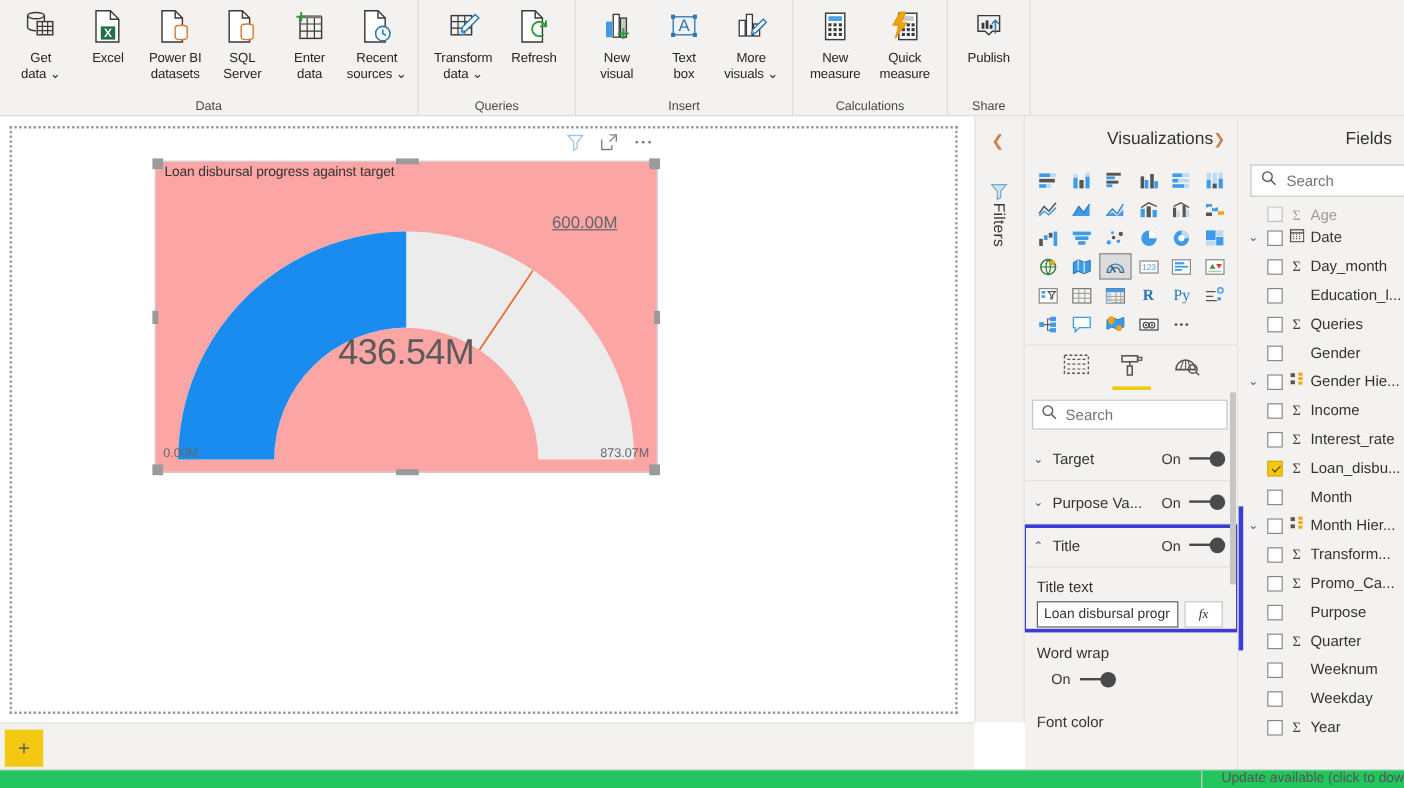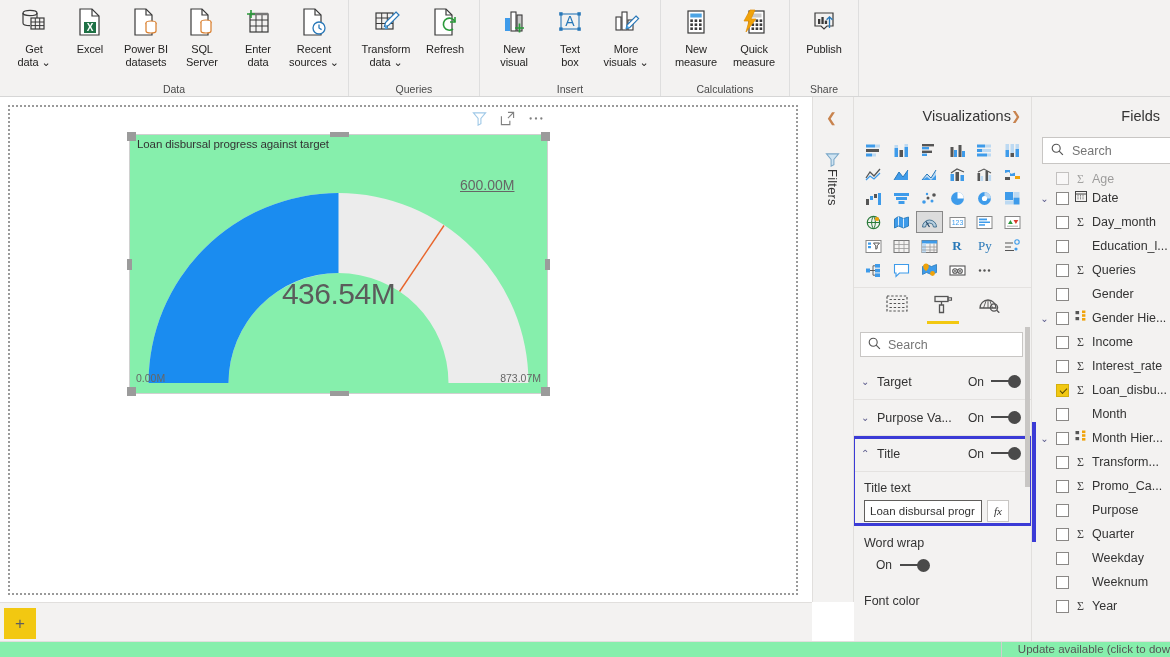--- a/index.html
+++ b/index.html
@@ -51,21 +51,21 @@
     background: #fff;
   }
   .visual-header {
     position: absolute; right: 252px; top: 4px; display: flex; gap: 13px;
     align-items: center;
   }
   .vh-ico { cursor: pointer; opacity: .85; }
 
   .visual {
     position: absolute; left: 119px; top: 27px; width: 419px; height: 260px;
-    border: 1px solid #d0d0d0; background: #86efac;
+    border: 1px solid #d0d0d0; background: #fca5a5;
   }
   .visual-title {
     position: absolute; left: 7px; top: 3px; font-size: 11.5px; color: #333;
     letter-spacing: -.1px; white-space: nowrap;
   }
   .gauge-value {
     position: absolute; left: 0; right: 0; top: 142px; text-align: center;
     font-size: 30px; color: #5b5b5b; font-weight: 300; letter-spacing: -.5px;
   }
   .gauge-min {
@@ -162,21 +162,21 @@
   }
   .fmt-sub { padding: 9px 10px 0 10px; }
   .fmt-sub-lbl { font-size: 12.5px; color: #333; margin-bottom: 5px; }
   .txt-row { display: flex; align-items: center; gap: 5px; }
   .txt-input {
     width: 118px; height: 22px; border: 1px solid #605e5c; background: #fff;
     font-size: 11.5px; color: #333; padding: 0 5px; outline: none;
     font-family: "Liberation Sans", sans-serif;
   }
   .fx-btn {
-    width: 22px; height: 22px; border: 1px solid #c8c6c4; background: #fff;
+    width: 32px; height: 22px; border: 1px solid #c8c6c4; background: #fff;
     display: flex; align-items: center; justify-content: center;
     font-size: 11px; font-style: italic; color: #333; cursor: pointer;
     font-family: "Liberation Serif", serif;
   }
   .ww-label { font-size: 12.5px; color: #333; margin: 14px 0 8px 10px; }
   .ww-row { display: flex; align-items: center; gap: 8px; margin-left: 22px; }
   .ww-on { font-size: 12px; color: #333; }
   .fc-label { font-size: 12.5px; color: #333; margin: 22px 0 0 10px; }
   .pane-scrollbar {
     position: absolute; right: 1px; top: 230px; width: 5px; height: 160px;
@@ -231,21 +231,21 @@
     position: absolute; left: 0; top: 602px; width: 812px; height: 40px;
     background: #f3f2f1; border-top: 1px solid #e1dfdd;
   }
   .add-page {
     position: absolute; left: 4px; top: 5px; width: 32px; height: 31px;
     background: #f2c811; display: flex; align-items: center; justify-content: center;
     cursor: pointer; font-size: 17px; color: #5f5f5f; line-height: 1;
   }
   .status-bar {
     position: absolute; left: 0; top: 641px; width: 1170px; height: 16px;
-    background: #86efac; border-top: 1px solid #e1dfdd;
+    background: #22c55e; border-top: 1px solid #e1dfdd;
   }
   .status-right {
     position: absolute; right: 0; top: 1px; font-size: 11.5px; color: #555;
     white-space: nowrap;
   }
   .status-div { position: absolute; right: 168px; top: 0; width: 1px; height: 16px; background: #d0cece; }
 </style>
 </head>
 <body>
 
@@ -1013,27 +1013,27 @@
       <div class="f-row">
         <span class="f-caret blank">⌄</span>
         <span class="cb"></span>
         <span class="f-sigma">Σ</span>
         <span class="f-name">Quarter</span>
       </div>
       <div class="f-row">
         <span class="f-caret blank">⌄</span>
         <span class="cb"></span>
         <span class="f-sigma"></span>
+        <span class="f-name">Weeknum</span>
+      </div>
+      <div class="f-row">
+        <span class="f-caret blank">⌄</span>
+        <span class="cb"></span>
+        <span class="f-sigma"></span>
         <span class="f-name">Weekday</span>
-      </div>
-      <div class="f-row">
-        <span class="f-caret blank">⌄</span>
-        <span class="cb"></span>
-        <span class="f-sigma"></span>
-        <span class="f-name">Weeknum</span>
       </div>
       <div class="f-row">
         <span class="f-caret blank">⌄</span>
         <span class="cb"></span>
         <span class="f-sigma">Σ</span>
         <span class="f-name">Year</span>
       </div>
       <div class="fields-scroll-left"></div>
     </div>
   </div>

